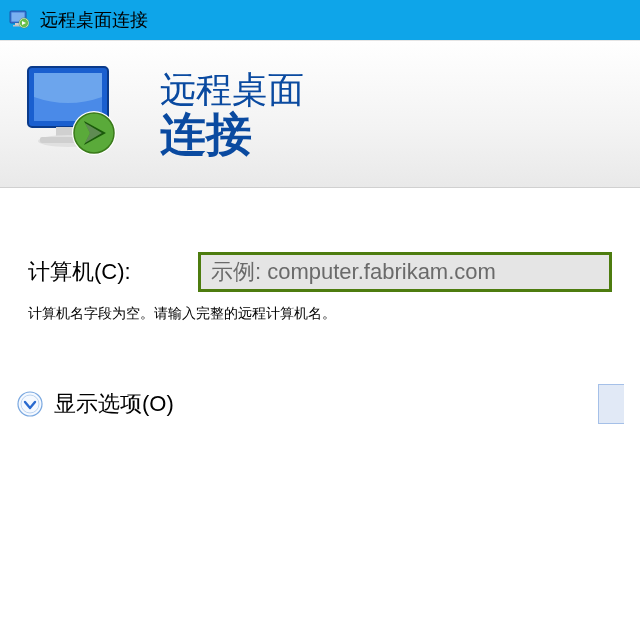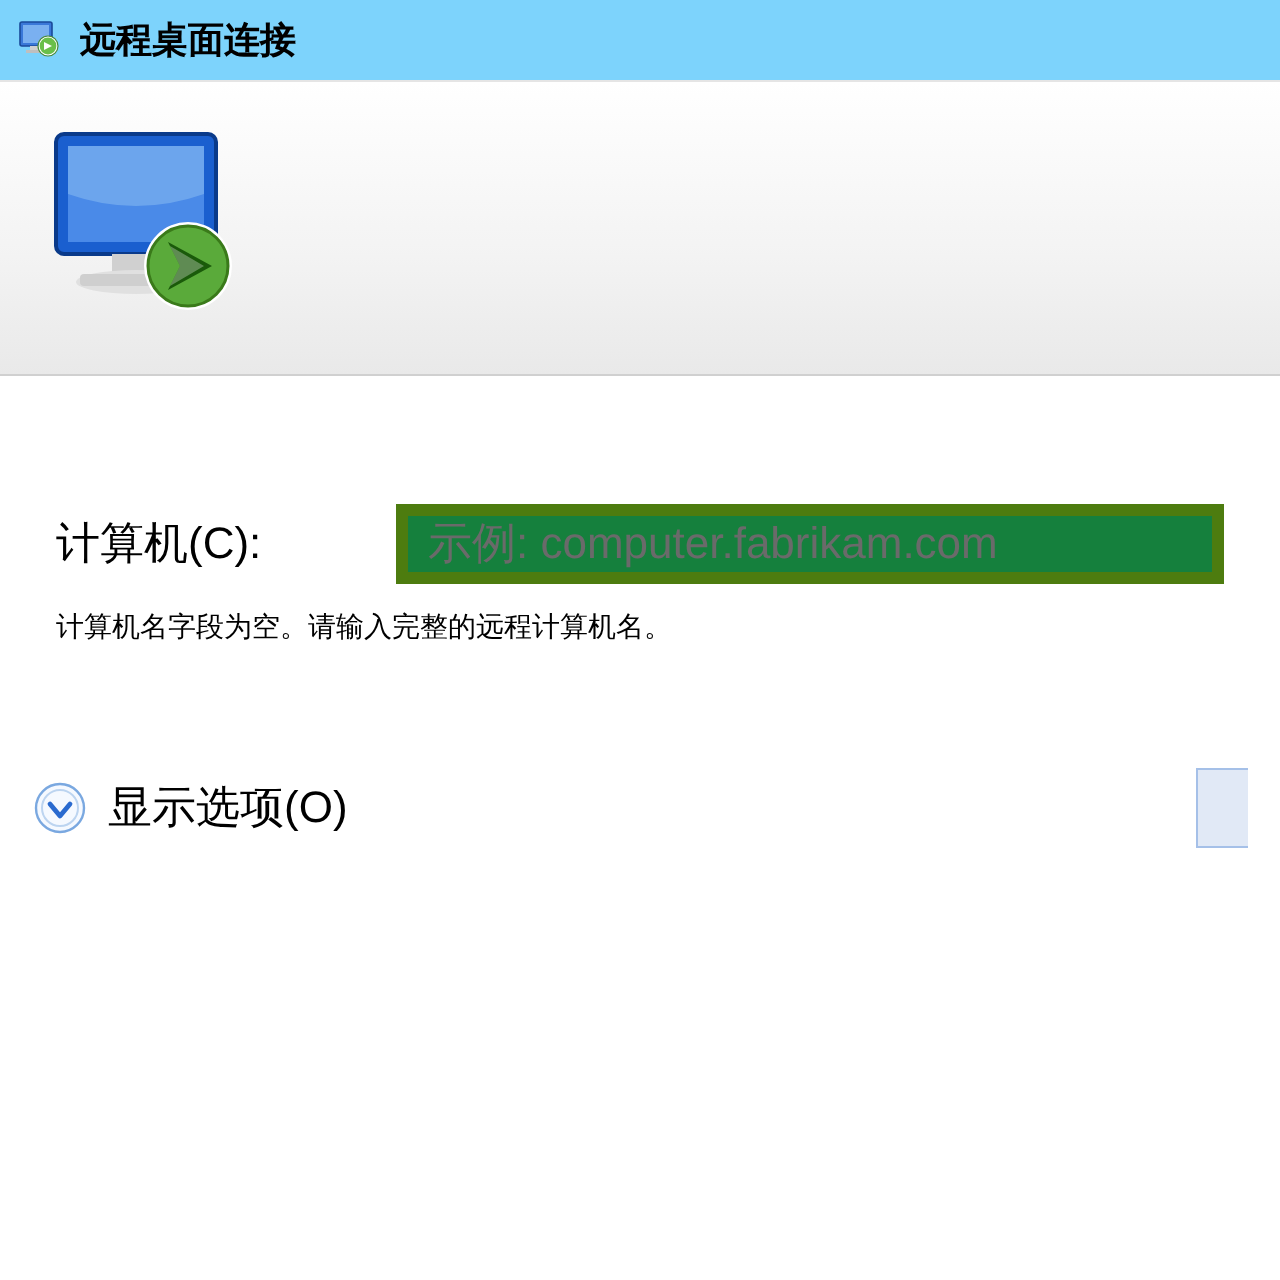--- a/index.html
+++ b/index.html
@@ -7,23 +7,22 @@
     font-family: "Microsoft YaHei", "Segoe UI", sans-serif;
     background: #fff;
     width: 640px;
     height: 640px;
     overflow: hidden;
   }
   .titlebar {
     display: flex;
     align-items: center;
     padding: 6px 8px;
-    background: #7dd3fc;
+    background: #0ea5e9;
     height: 40px;
-    font-weight: bold;
   }
   .titlebar-icon {
     width: 24px;
     height: 24px;
     margin-right: 8px;
     flex-shrink: 0;
   }
   .titlebar-text {
     font-size: 18px;
     color: #000;
@@ -71,27 +70,27 @@
     font-size: 22px;
     color: #000;
   }
   .form-value {
     font-size: 22px;
     color: #000;
   }
   .computer-input {
     flex: 1;
     height: 40px;
-    border: 6px solid #4d7c0f;
+    border: 3px solid #4d7c0f;
     padding: 4px 10px;
     font-size: 22px;
     font-family: inherit;
     color: #000;
     outline: none;
-    background: #15803d;
+    background: #e5e5e5;
   }
   .computer-input::placeholder {
     color: #6a6a6a;
   }
   .hint-text {
     font-size: 14px;
     color: #000;
     margin-top: 12px;
     margin-bottom: 60px;
     line-height: 1.4;
@@ -150,20 +149,24 @@
       <rect x="34" y="68" width="24" height="10" fill="#d0d0d0"></rect>
       <ellipse cx="46" cy="82" rx="30" ry="6" fill="#e0e0e0"></ellipse>
       <rect x="18" y="78" width="56" height="6" rx="2" fill="#cfcfcf"></rect>
       <circle cx="72" cy="74" r="22" fill="#fff"></circle>
       <circle cx="72" cy="74" r="20" fill="#5aaa3a"></circle>
       <circle cx="72" cy="74" r="20" fill="none" stroke="#3a7a1a" stroke-width="1.5"></circle>
       <path d="M62 62 L84 74 L62 86 L68 74 Z" fill="#1a5a0a"></path>
       <path d="M63 64 L80 74 L63 84 L68 74 Z" fill="#fff" opacity="0.3"></path>
     </svg>
   </span>
+  <div class="header-titles">
+    <div class="header-line1">远程桌面</div>
+    <div class="header-line2">连接</div>
+  </div>
 </div>
 
 <div class="body-area">
   <div class="form-row">
     <span class="form-label">计算机(C):</span>
     <input class="computer-input" type="text" placeholder="示例: computer.fabrikam.com" style="">
   </div>
   <div class="hint-text">计算机名字段为空。请输入完整的远程计算机名。</div>
 </div>
 

